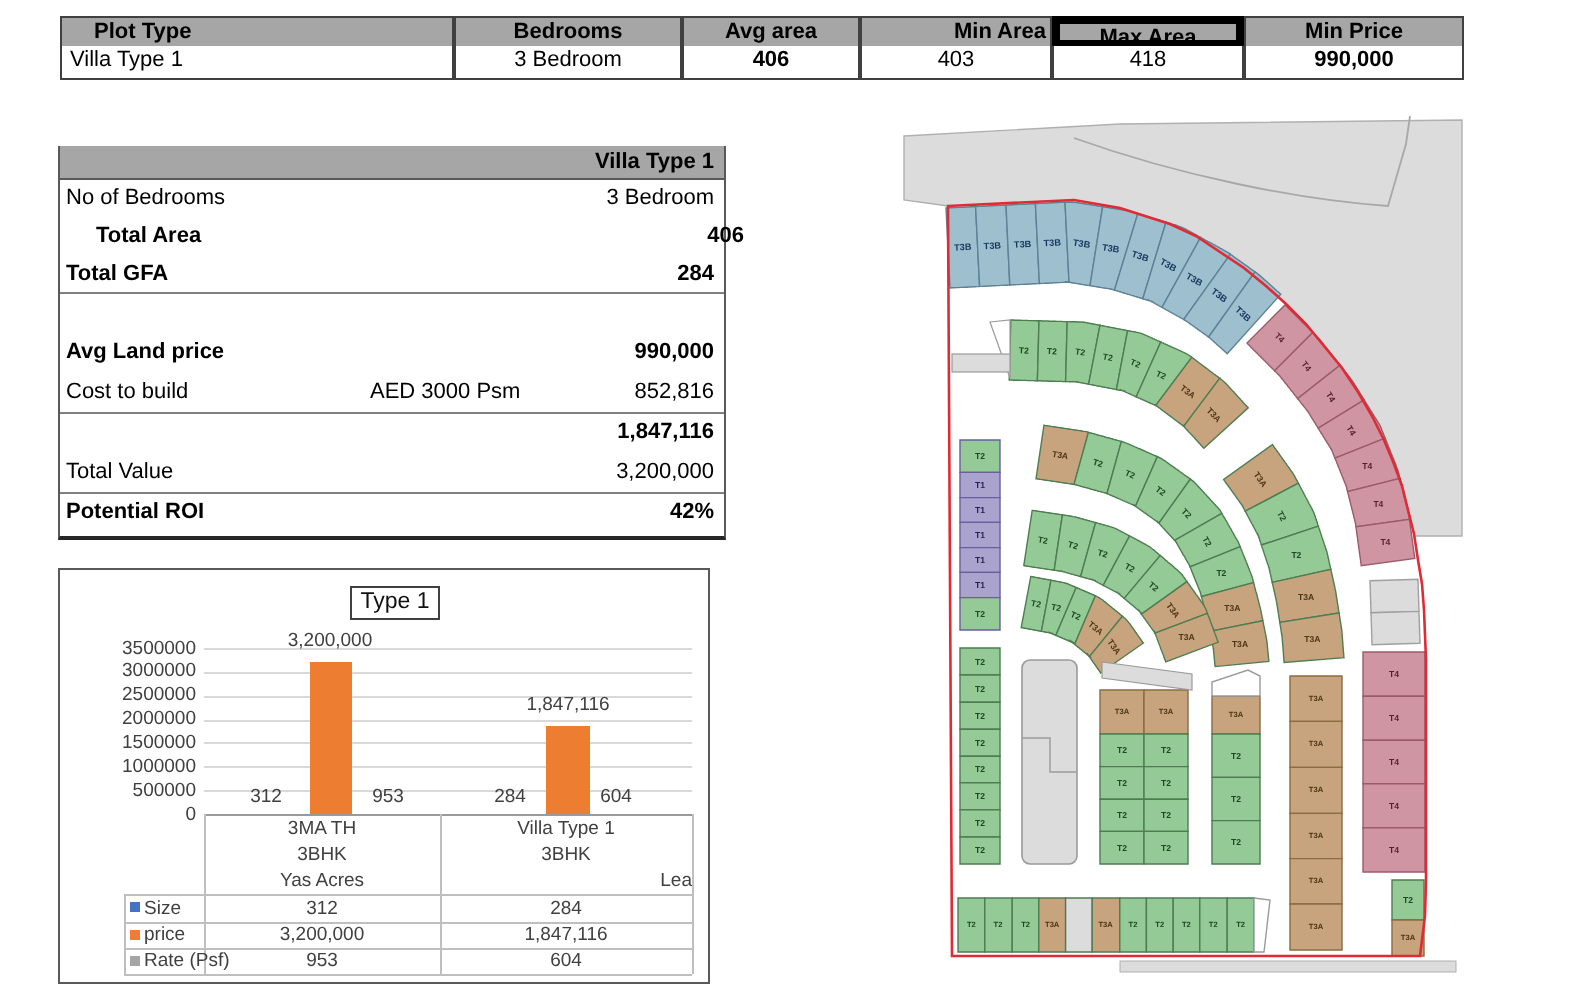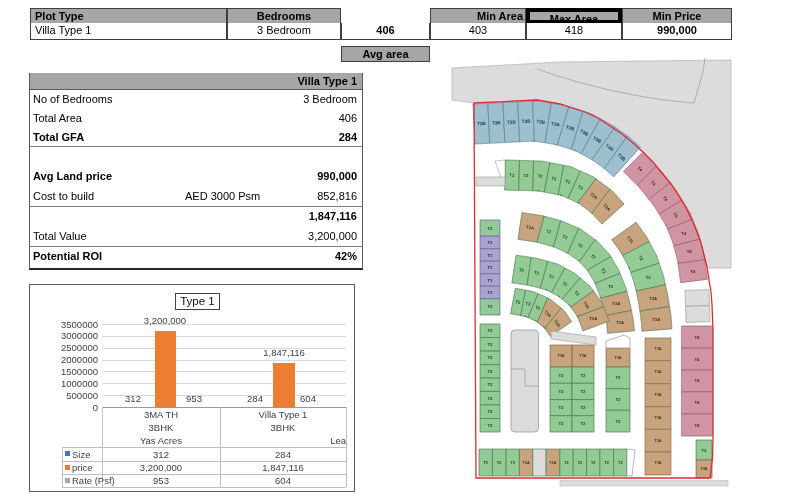--- a/index.html
+++ b/index.html
@@ -1,36 +1,36 @@
 <!DOCTYPE html>
 <html><head><meta charset="utf-8"><style>
 * { margin:0; padding:0; }
 body { width:786px; height:500px; position:relative; background:#fff;
   font-family:"Liberation Sans", sans-serif; color:#000; overflow:hidden; }
 </style></head>
 <body>
-<div style="position:absolute;left:30px;top:8px;width:197px;height:16px;background:#a6a6a6;border:1px solid #404040;box-sizing:border-box;font-size:11px;font-weight:bold;line-height:14px;text-align:left;padding-left:4px;">Plot Type</div>
+<div style="position:absolute;left:30px;top:8px;width:197px;height:16px;background:#a6a6a6;border:1px solid #404040;box-sizing:border-box;font-size:11px;font-weight:bold;line-height:14px;text-align:left;padding-left:16px;">Plot Type</div>
 <div style="position:absolute;left:30px;top:23px;width:197px;height:17px;background:#fff;border:1px solid #404040;border-top:none;box-sizing:border-box;font-size:11px;line-height:15px;text-align:left;padding-left:4px;">Villa Type 1</div>
 <div style="position:absolute;left:227px;top:8px;width:114px;height:16px;background:#a6a6a6;border:1px solid #404040;box-sizing:border-box;font-size:11px;font-weight:bold;line-height:14px;text-align:center;">Bedrooms</div>
 <div style="position:absolute;left:227px;top:23px;width:114px;height:17px;background:#fff;border:1px solid #404040;border-top:none;box-sizing:border-box;font-size:11px;line-height:15px;text-align:center;">3 Bedroom</div>
-<div style="position:absolute;left:341px;top:8px;width:89px;height:16px;background:#a6a6a6;border:1px solid #404040;box-sizing:border-box;font-size:11px;font-weight:bold;line-height:14px;text-align:center;margin-top:38px;">Avg area</div>
+<div style="position:absolute;left:341px;top:8px;width:89px;height:16px;background:#a6a6a6;border:1px solid #404040;box-sizing:border-box;font-size:11px;font-weight:bold;line-height:14px;text-align:center;">Avg area</div>
 <div style="position:absolute;left:341px;top:23px;width:89px;height:17px;background:#fff;border:1px solid #404040;border-top:none;box-sizing:border-box;font-size:11px;line-height:15px;text-align:center;"><b>406</b></div>
 <div style="position:absolute;left:430px;top:8px;width:96px;height:16px;background:#a6a6a6;border:1px solid #404040;box-sizing:border-box;font-size:11px;font-weight:bold;line-height:14px;text-align:center;padding-left:44px;">Min Area</div>
 <div style="position:absolute;left:430px;top:23px;width:96px;height:17px;background:#fff;border:1px solid #404040;border-top:none;box-sizing:border-box;font-size:11px;line-height:15px;text-align:center;">403</div>
 <div style="position:absolute;left:526px;top:8px;width:96px;height:16px;background:#a6a6a6;border:4px solid #000000;box-sizing:border-box;font-size:11px;font-weight:bold;line-height:14px;text-align:center;">Max Area</div>
 <div style="position:absolute;left:526px;top:23px;width:96px;height:17px;background:#fff;border:1px solid #404040;border-top:none;box-sizing:border-box;font-size:11px;line-height:15px;text-align:center;">418</div>
 <div style="position:absolute;left:622px;top:8px;width:110px;height:16px;background:#a6a6a6;border:1px solid #404040;box-sizing:border-box;font-size:11px;font-weight:bold;line-height:14px;text-align:center;">Min Price</div>
 <div style="position:absolute;left:622px;top:23px;width:110px;height:17px;background:#fff;border:1px solid #404040;border-top:none;box-sizing:border-box;font-size:11px;line-height:15px;text-align:center;"><b>990,000</b></div>
 <div style="position:absolute;left:29px;top:73px;width:334px;height:197px;border:1px solid #595959;border-bottom:2px solid #262626;box-sizing:border-box;background:#fff"></div>
 <div style="position:absolute;left:30px;top:73px;width:332px;height:17px;background:#a6a6a6;border-bottom:1px solid #595959;box-sizing:border-box;font-size:11px;font-weight:bold;text-align:right;line-height:16px;padding-right:5px;box-sizing:border-box">Villa Type 1</div>
 <div style="position:absolute;left:30px;top:90px;width:332px;height:19px;box-sizing:border-box;font-size:11px;font-weight:normal;line-height:19px">
     <span style="position:absolute;left:3px">No of Bedrooms</span>
     <span style="position:absolute;right:5px">3 Bedroom</span>
   </div>
-<div style="position:absolute;left:30px;top:109px;width:332px;height:19px;box-sizing:border-box;font-size:11px;font-weight:normal;line-height:19px">
+<div style="position:absolute;left:45px;top:109px;width:332px;height:19px;box-sizing:border-box;font-size:11px;font-weight:bold;line-height:19px">
     <span style="position:absolute;left:3px">Total Area</span>
     <span style="position:absolute;right:5px">406</span>
   </div>
 <div style="position:absolute;left:30px;top:128px;width:332px;height:19px;border-bottom:1px solid #808080;box-sizing:border-box;font-size:11px;font-weight:bold;line-height:19px">
     <span style="position:absolute;left:3px">Total GFA</span>
     <span style="position:absolute;right:5px">284</span>
   </div>
 <div style="position:absolute;left:30px;top:147px;width:332px;height:20px;box-sizing:border-box;font-size:11px;font-weight:normal;line-height:19px">
     <span style="position:absolute;left:3px"></span>
     <span style="position:absolute;right:5px"></span>

